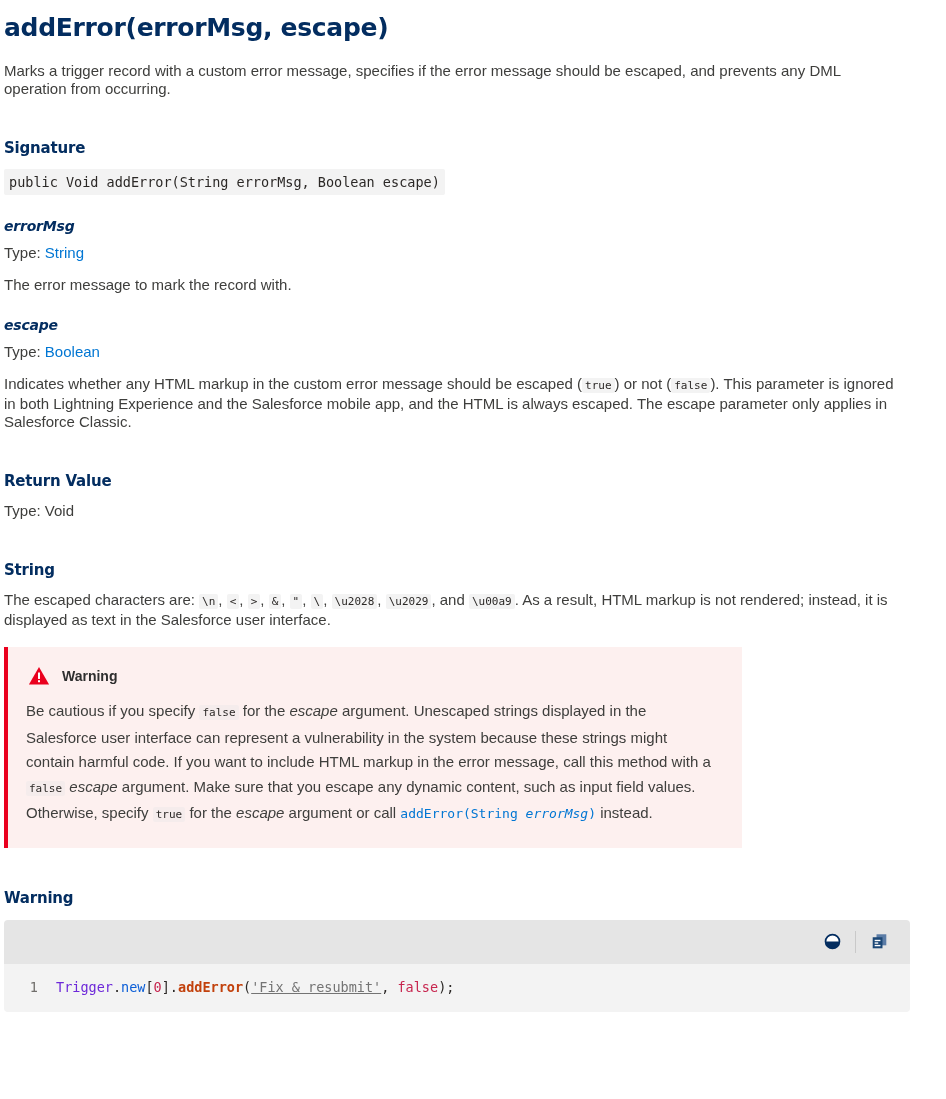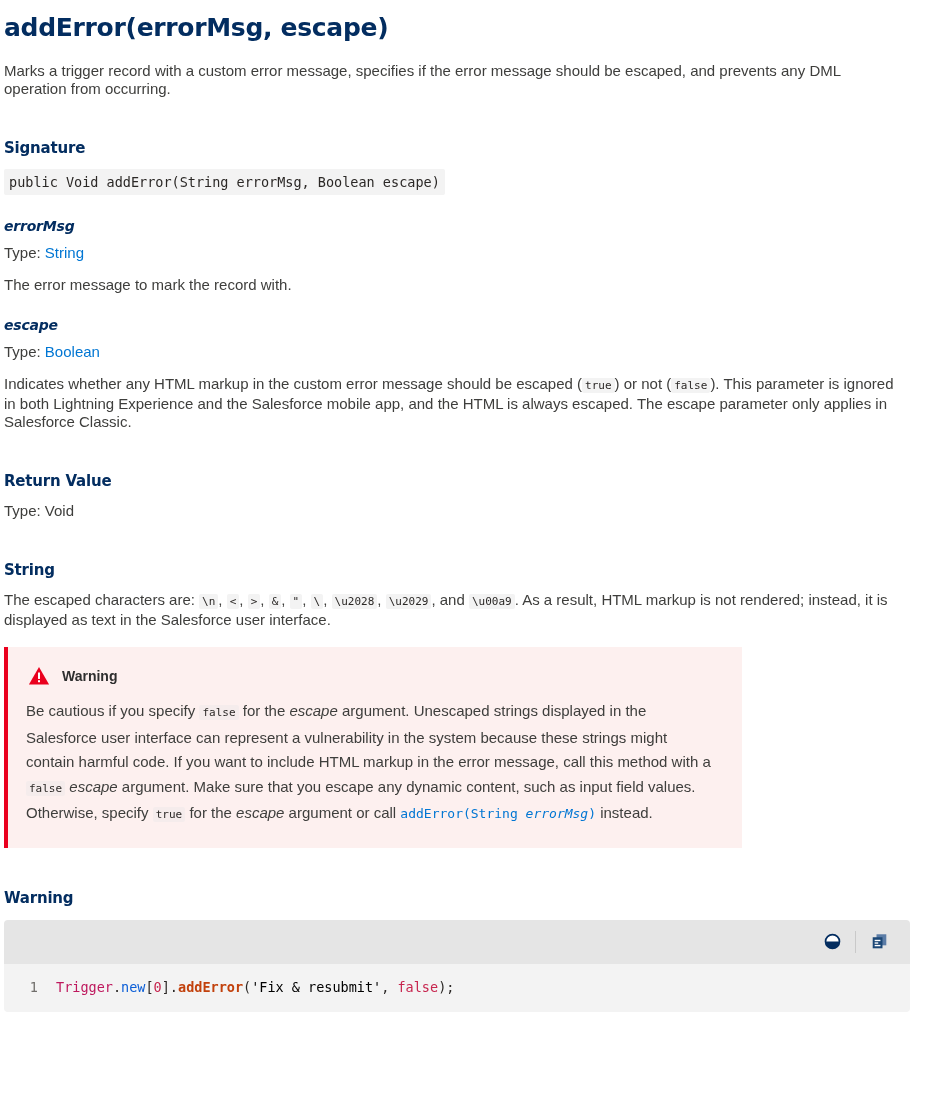--- a/index.html
+++ b/index.html
@@ -191,26 +191,26 @@
   }
   .line-no {
     width: 52px;
     flex: 0 0 52px;
     text-align: right;
     color: #706e6b;
     padding-right: 18px;
     box-sizing: border-box;
     user-select: none;
   }
-  .tok-class  { color: #be185d; text-align: right; }
+  .tok-class  { color: #6d28d9; text-align: right; }
   .tok-prop   { color: #0b5ed7; }
   .tok-punct  { color: #2b2826; }
   .tok-num    { color: #c7254e; }
   .tok-method { color: #c2410c; font-weight: bold; }
-  .tok-string { color: #000000; }
+  .tok-string { color: #737373; text-decoration: underline; }
   .tok-bool   { color: #c7254e; }
 </style>
 </head>
 <body>
 
 <div class="page">
 
   <h1 class="doc-title">addError(errorMsg, escape)</h1>
 
   <p class="body-text">Marks a trigger record with a custom error message, specifies if the error message should be escaped, and prevents any DML operation from occurring.</p>

